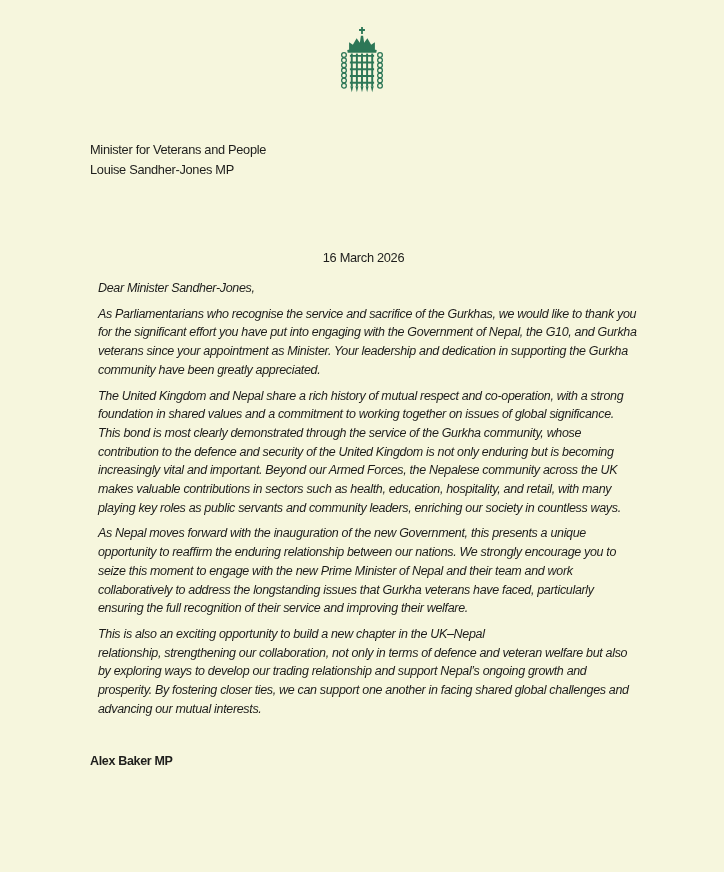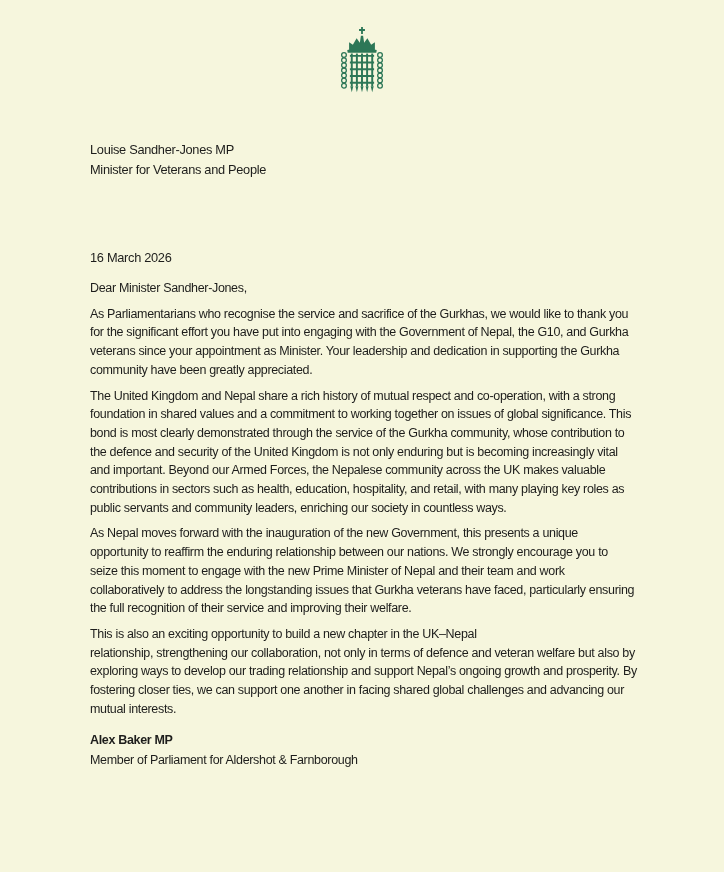--- a/index.html
+++ b/index.html
@@ -20,31 +20,31 @@
     line-height: 0;
   }
 
   .recipient {
     position: absolute; top: 140px; left: 90px;
     font-size: 12.8px; line-height: 19.5px; letter-spacing: -0.3px;
   }
 
   .date-line {
     position: absolute; top: 250px; left: 90px; right: 87px;
-    text-align: left; font-size: 12.8px; letter-spacing: -0.3px;
+    text-align: center; font-size: 12.8px; letter-spacing: -0.3px;
   }
 
   .letter-body {
     position: absolute; top: 279px; left: 90px; width: 548px;
     font-size: 12.5px; line-height: 18.7px; letter-spacing: -0.33px;
   }
-  .letter-body p { margin: 0 0 7px 0; white-space: pre-line; }
+  .letter-body p { margin: 0 0 7px 8px; white-space: pre-line; font-style: italic; }
   .letter-body p.closing { margin-bottom: 0; }
 
-  .signature { margin-top: 13px; line-height: 19.5px; }
+  .signature { margin-top: 34px; line-height: 19.5px; }
   .sig-name { font-weight: bold; }
 </style>
 </head>
 <body>
 
 <div class="page">
 
   <div class="logo">
     <svg viewBox="0 0 100 132" width="54" height="71" aria-hidden="true">
       <g stroke="currentColor" fill="none" stroke-width="3.4">
@@ -72,33 +72,32 @@
         <path d="M31 51v61M40.5 51v61M50 51v61M59.5 51v61M69 51v61"></path>
         <path d="M27.5 55.5h45M27.5 68h45M27.5 80.5h45M27.5 93h45M27.5 105.5h45"></path>
       </g>
       <g fill="currentColor">
         <path d="M28.2 112h5.6L31 123zM37.7 112h5.6l-2.8 11zM47.2 112h5.6L50 123zM56.7 112h5.6l-2.8 11zM66.2 112h5.6L69 123z"></path>
       </g>
     </svg>
   </div>
 
   <div class="recipient">
+    <div>Minister for Veterans and People</div>
     <div>Louise Sandher-Jones MP</div>
-    <div>Minister for Veterans and People</div>
   </div>
 
   <div class="date-line">16 March 2026</div>
 
   <div class="letter-body">
     <p class="salutation">Dear Minister Sandher-Jones,</p>
     <p>As Parliamentarians who recognise the service and sacrifice of the Gurkhas, we would like to thank you for the significant effort you have put into engaging with the Government of Nepal, the G10, and Gurkha veterans since your appointment as Minister. Your leadership and dedication in supporting the Gurkha community have been greatly appreciated.</p>
     <p>The United Kingdom and Nepal share a rich history of mutual respect and co-operation, with a strong foundation in shared values and a commitment to working together on issues of global significance. This bond is most clearly demonstrated through the service of the Gurkha community, whose contribution to the defence and security of the United Kingdom is not only enduring but is becoming increasingly vital and important. Beyond our Armed Forces, the Nepalese community across the UK makes valuable contributions in sectors such as health, education, hospitality, and retail, with many playing key roles as public servants and community leaders, enriching our society in countless ways.</p>
     <p>As Nepal moves forward with the inauguration of the new Government, this presents a unique opportunity to reaffirm the enduring relationship between our nations. We strongly encourage you to seize this moment to engage with the new Prime Minister of Nepal and their team and work collaboratively to address the longstanding issues that Gurkha veterans have faced, particularly ensuring the full recognition of their service and improving their welfare.</p>
     <p>This is also an exciting opportunity to build a new chapter in the UK–Nepal
 relationship, strengthening our collaboration, not only in terms of defence and veteran welfare but also by exploring ways to develop our trading relationship and support Nepal’s ongoing growth and prosperity. By fostering closer ties, we can support one another in facing shared global challenges and advancing our mutual interests.</p>
 
     <div class="signature">
       <div class="sig-name">Alex Baker MP</div>
-      <div>Member of Parliament for Aldershot &amp; Farnborough</div>
     </div>
   </div>
 
 </div>
 
 </body></html>

